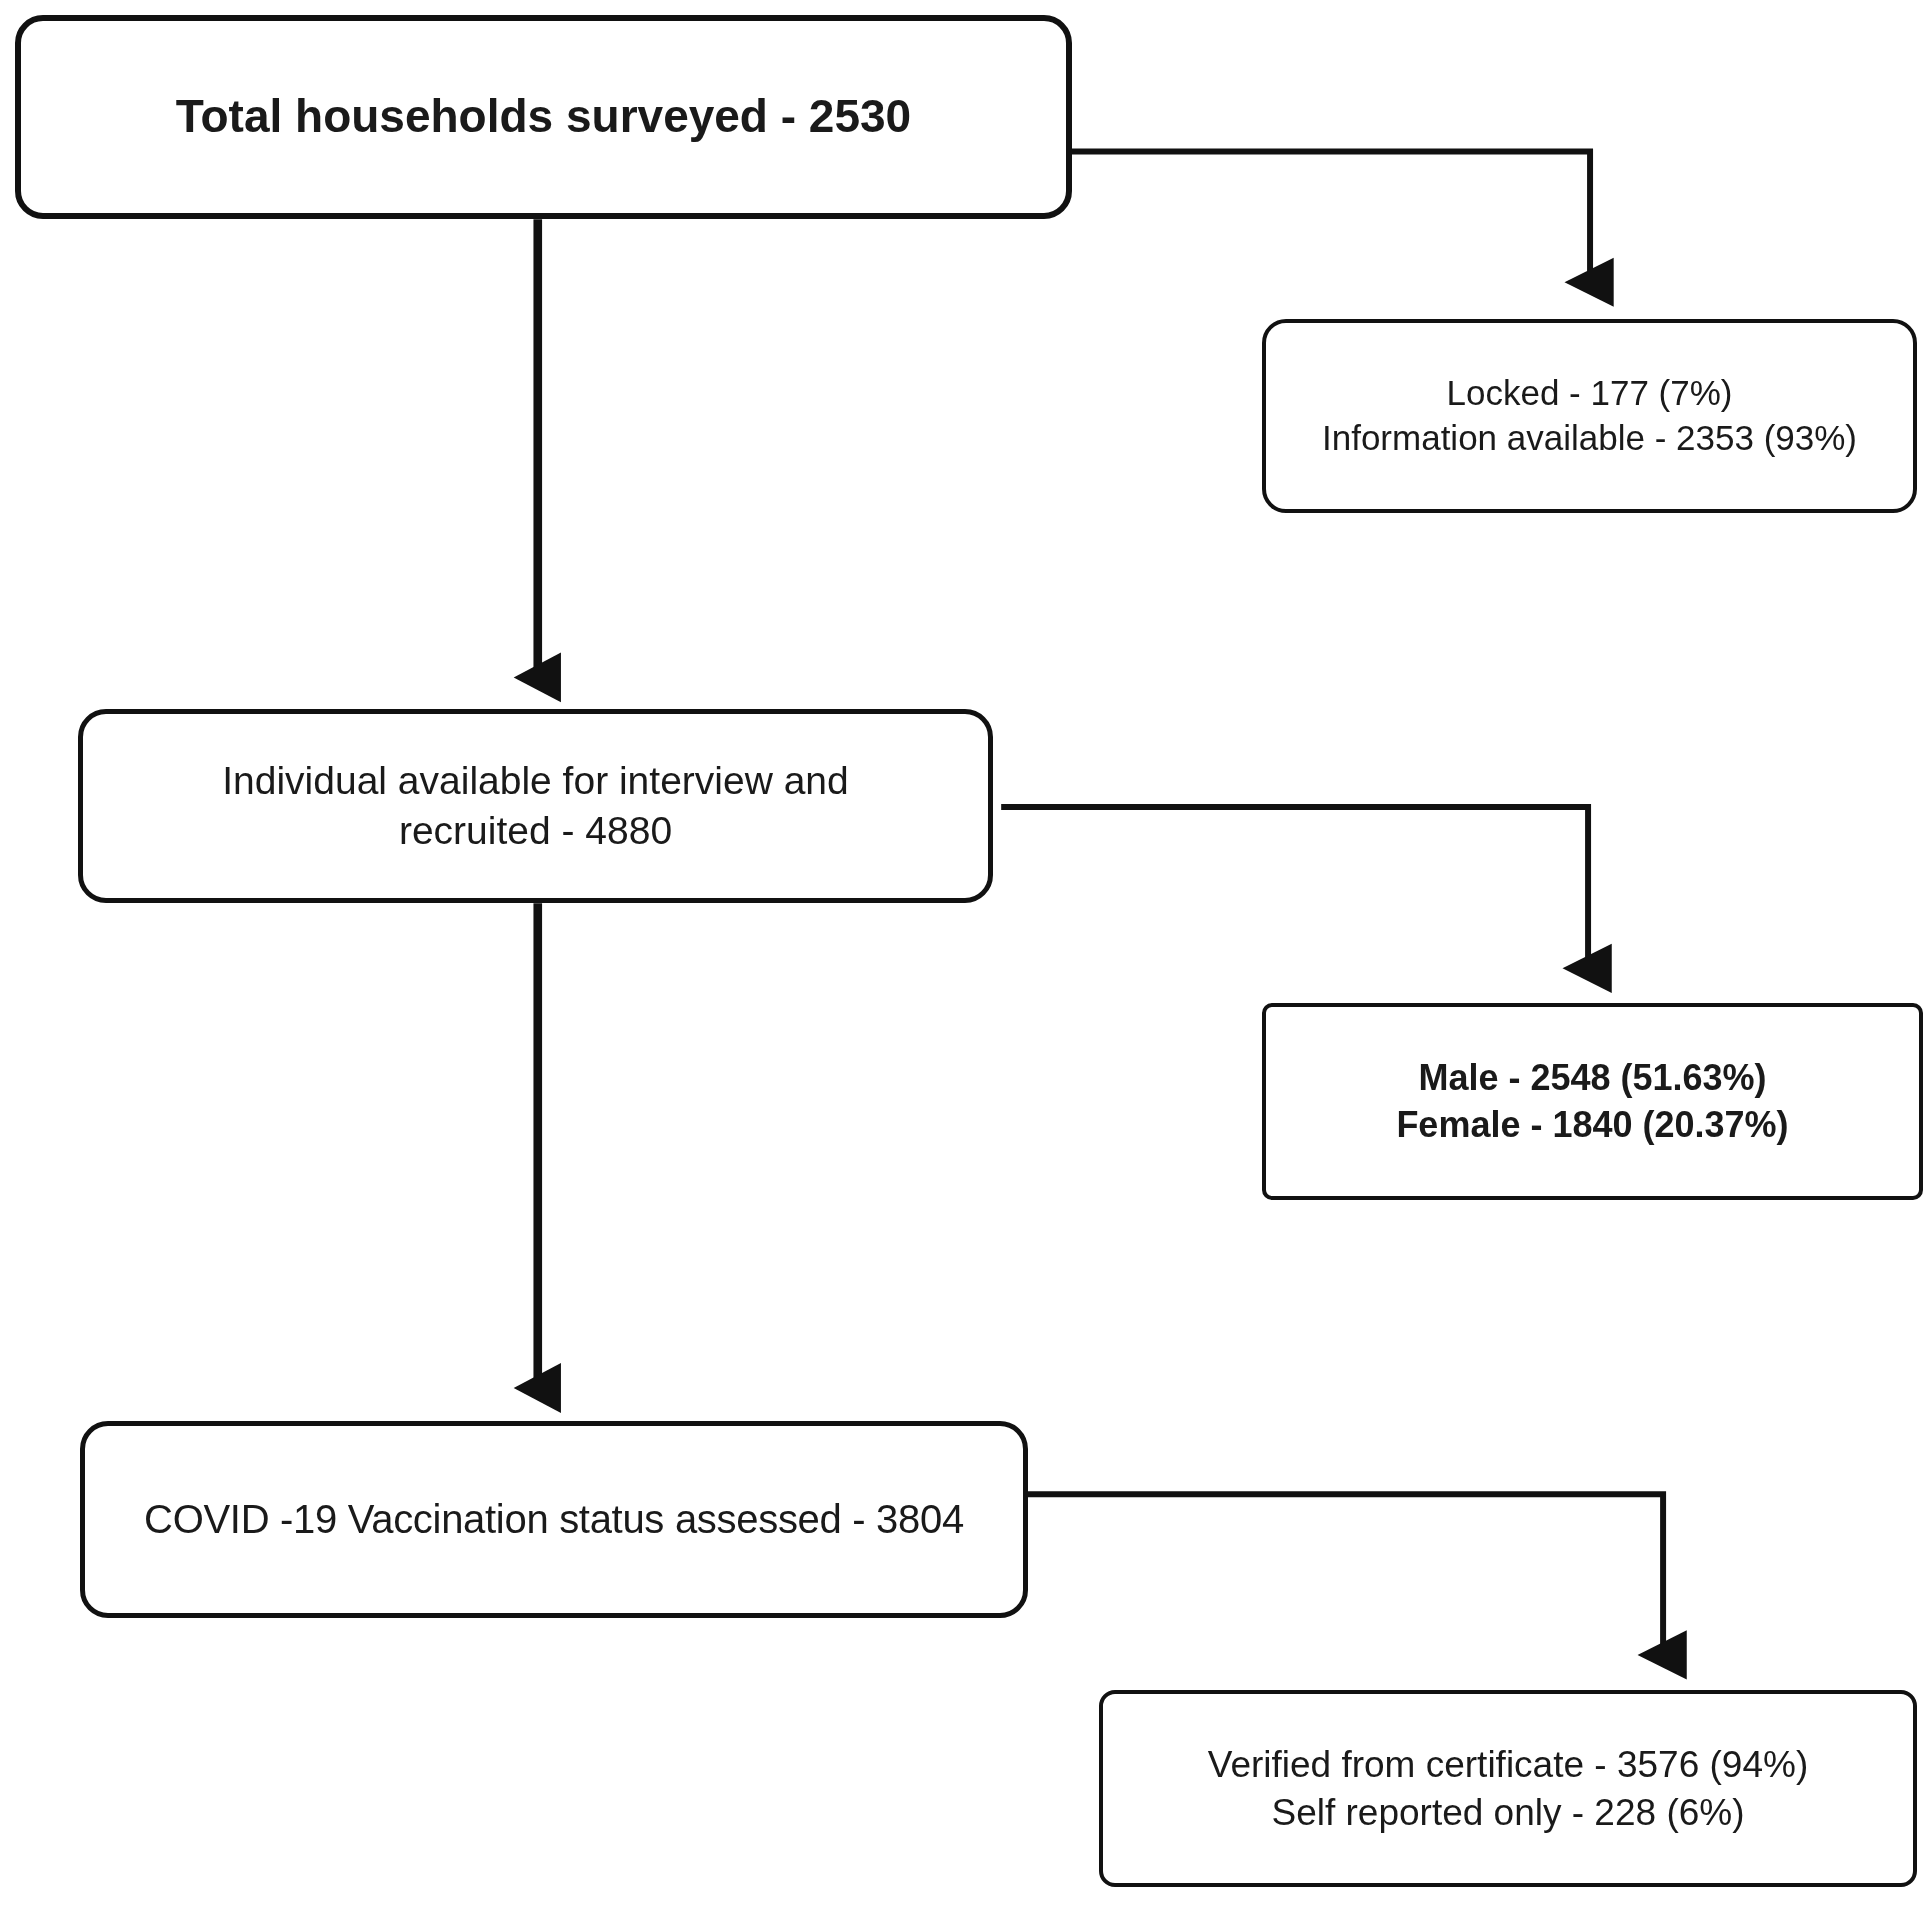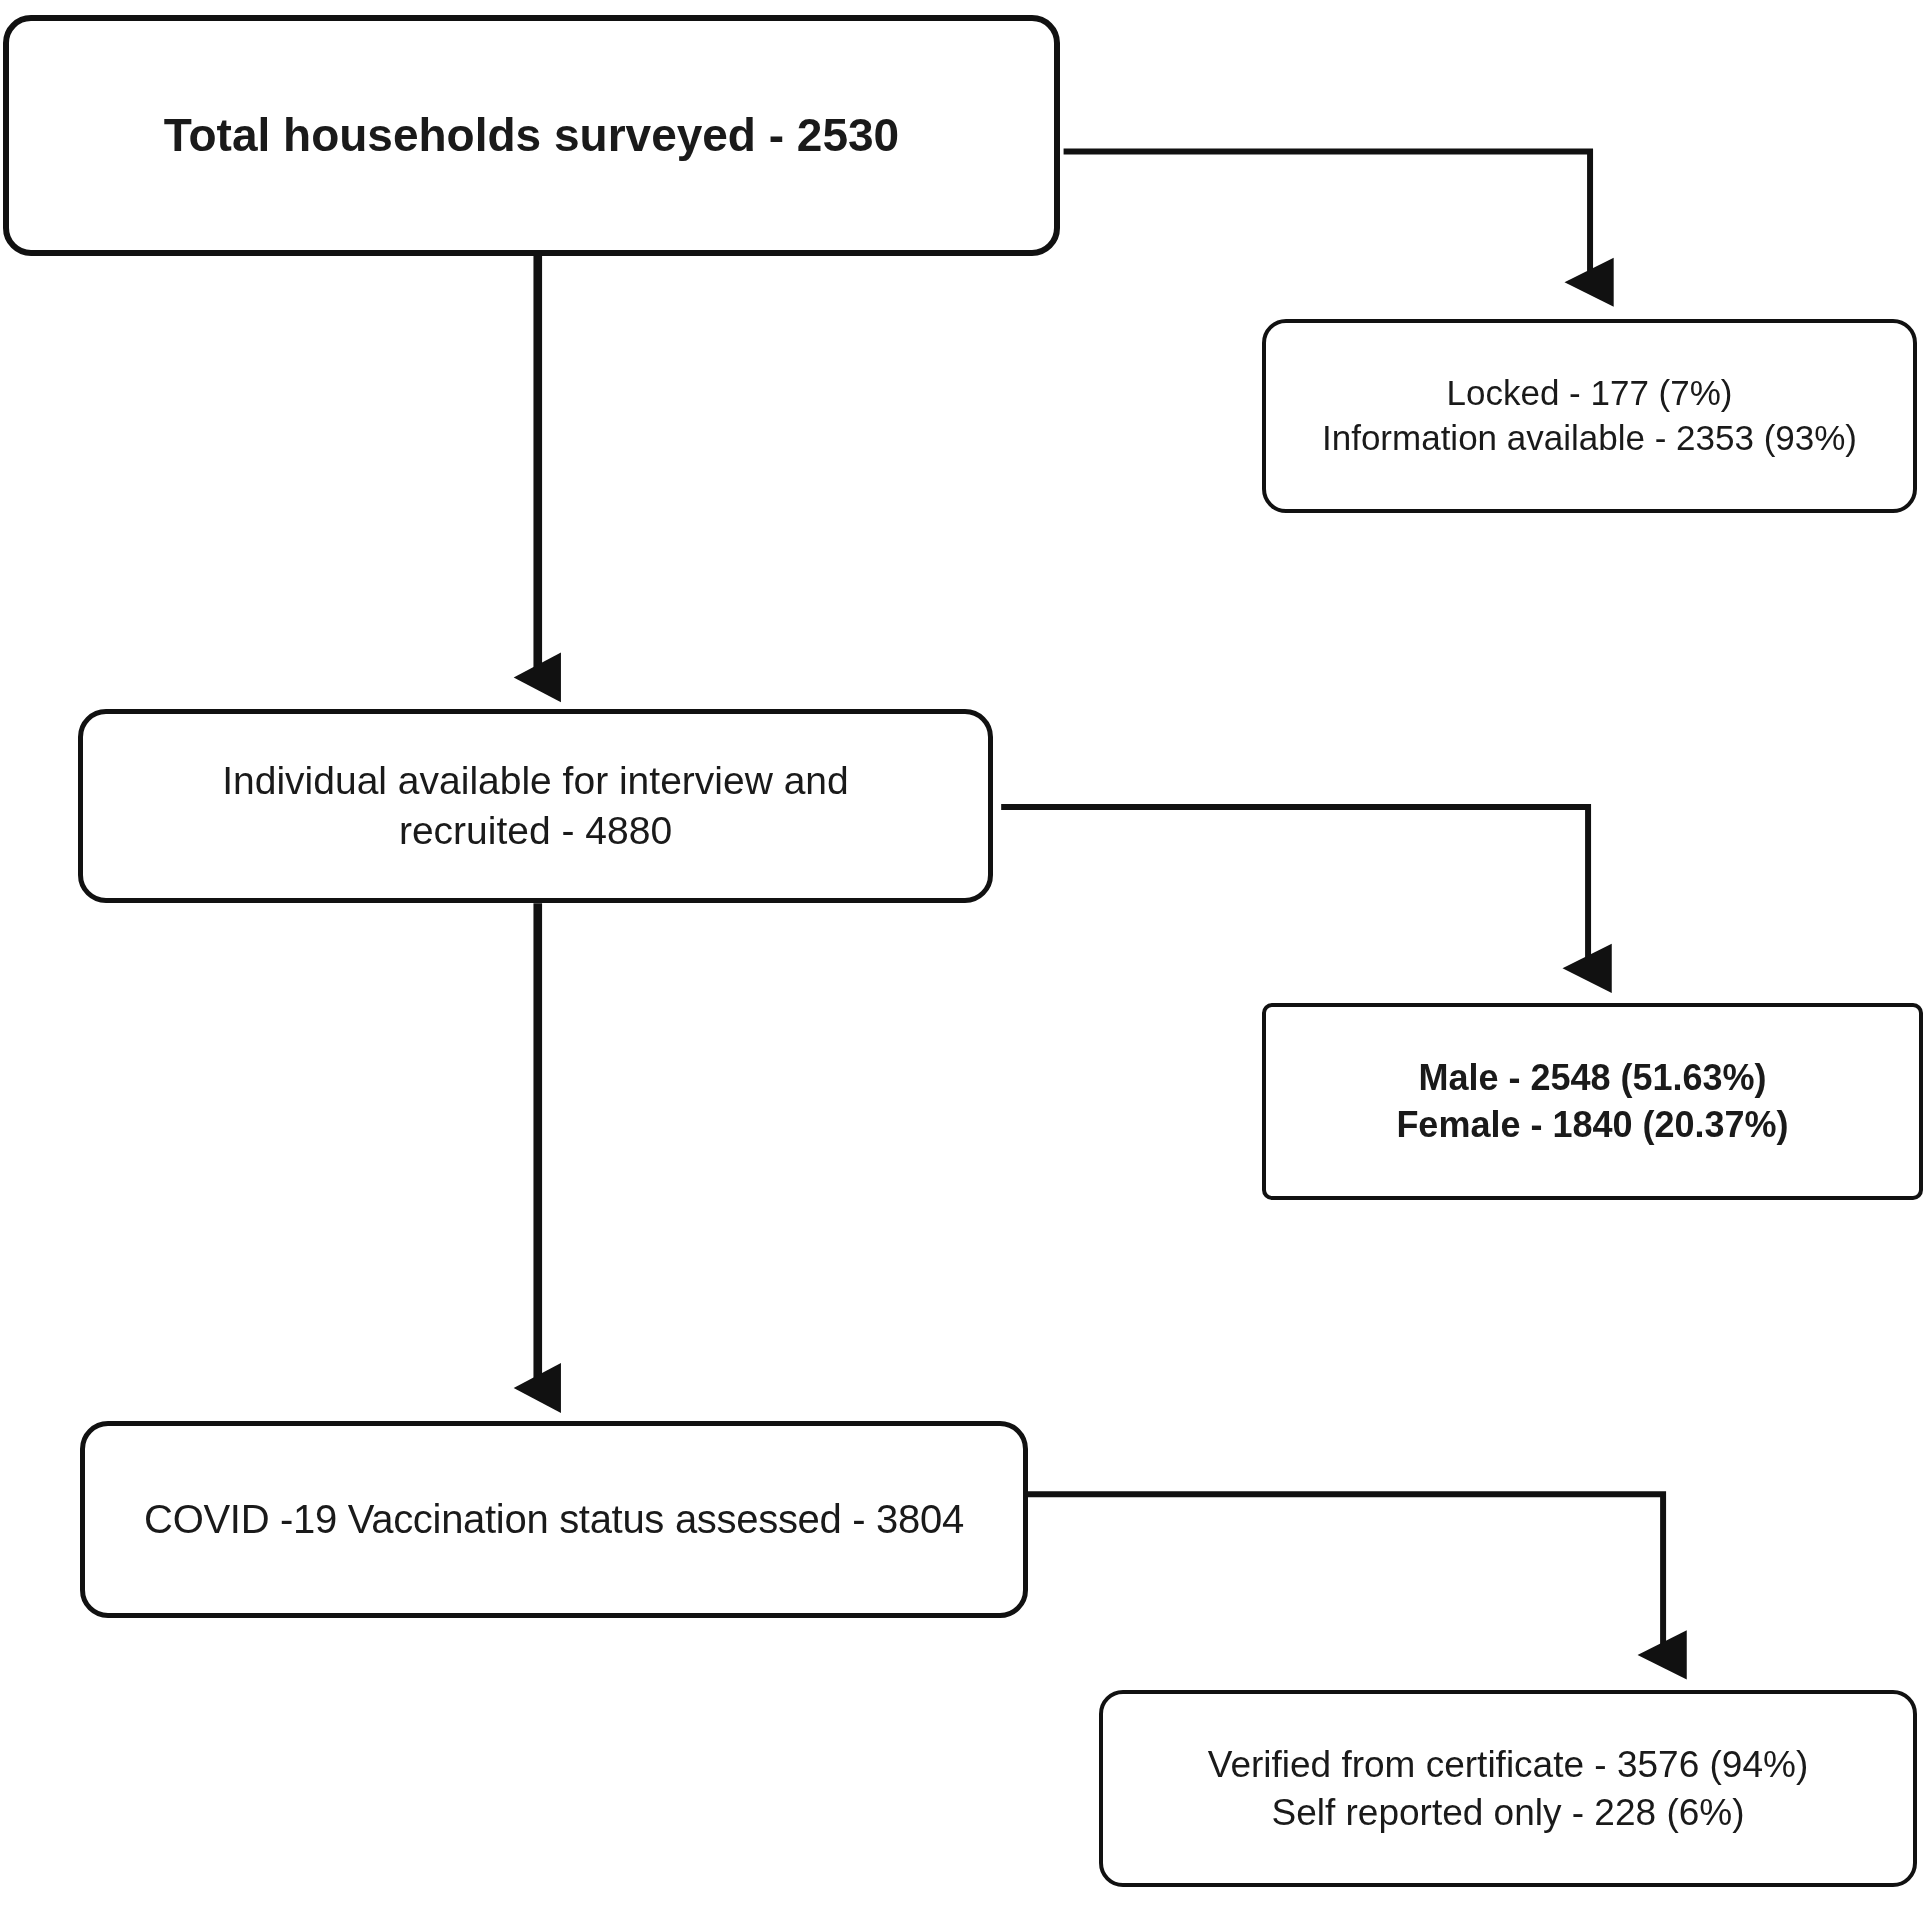--- a/index.html
+++ b/index.html
@@ -44,21 +44,21 @@
     padding: 0 4px;
     box-sizing: border-box;
   }
   .node .line {
     display: block;
     white-space: nowrap;
   }
 
   
   #node-total {
-    left: 3px;  top: 14.6px;  width: 1057px; height: 241px;
+    left: 15px;  top: 14.6px;  width: 1057px; height: 204px;
     font-size: 46px;
     font-weight: 700;
     border-width: 6px;
   }
   #node-locked {
     left: 1262px; top: 319px; width: 655px;  height: 194px;
     font-size: 35px;
     font-weight: 400;
     border-width: 4px;
     border-radius: 24px;
@@ -81,21 +81,21 @@
     font-size: 40px;
     font-weight: 400;
     border-width: 5.3px;
     align-items: center;
   }
   #node-verified {
     left: 1099px; top: 1690px; width: 818px; height: 197px;
     font-size: 37px;
     font-weight: 400;
     border-width: 4px;
-    border-radius: 24px;
+    border-radius: 16px;
   }
   #node-covid .node-inner { padding: 0 1.3px; }
   #node-covid .line { letter-spacing: -0.3px; }
 </style>
 </head>
 <body>
 
 <div id="flow-root">
 
   <svg id="flow-svg" viewBox="0 0 2901 2870" preserveAspectRatio="none">

